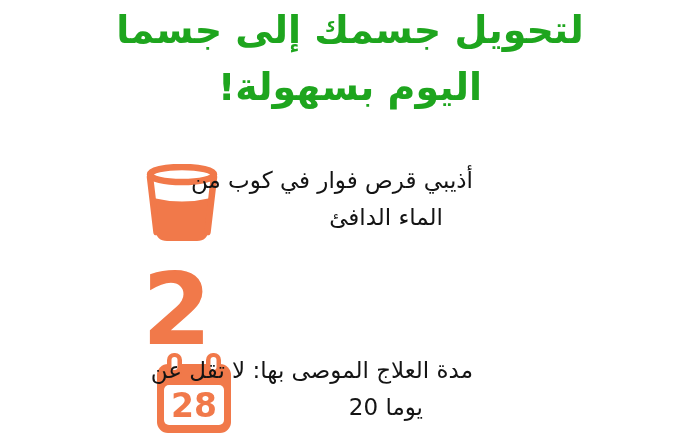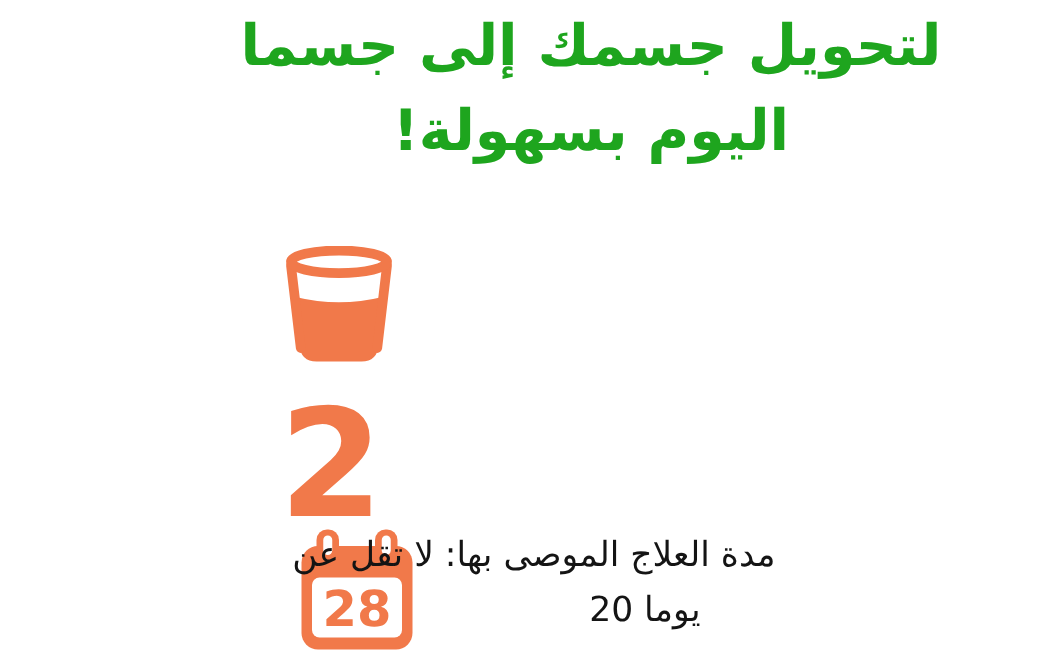--- a/index.html
+++ b/index.html
@@ -1,18 +1,18 @@
 <!DOCTYPE html>
 <html lang="ar"><head>
 <meta charset="utf-8">
 <style>
   html,body { margin:0; padding:0; background:#ffffff; }
   .stage {
     position:relative; width:608px; height:440px; background:#ffffff;
-    overflow:hidden; font-family:"DejaVu Sans", sans-serif;margin-left:44px;
+    overflow:hidden; font-family:"DejaVu Sans", sans-serif;
   }
   
   .heading {
     position:absolute; top:2px; left:0; width:700px;
     text-align:center; color:#1ea51e; font-weight:bold;
     font-size:38px; line-height:57px; letter-spacing:-1px;
   }
   .heading .hl { white-space:nowrap; }
   
   .step-text {
@@ -44,20 +44,24 @@
     <div class="hl">اليوم بسهولة!</div>
   </div>
 
   <div class="icon-glass">
     <svg width="72" height="80" viewBox="0 0 72 80">
       <path d="M7,34 Q36,41 65,34 L62.5,66 Q61.5,77 51,77 L21,77 Q10.5,77 9.5,66 Z" fill="#f1794a"></path>
       <path d="M4,13 L10.5,68 M68,13 L61.5,68" stroke="#f1794a" stroke-width="6.5" stroke-linecap="round" fill="none"></path>
       <ellipse cx="36" cy="10.5" rx="32" ry="7.5" fill="#ffffff" stroke="#f1794a" stroke-width="6.5"></ellipse>
     </svg>
   </div>
+  <div class="step-text" id="step1-text">
+    <div class="ln ln1">أذيبي قرص فوار في كوب من</div>
+    <div class="ln ln2">الماء الدافئ</div>
+  </div>
 
   <div class="num2">2</div>
 
   <div class="icon-cal">
     <svg width="76" height="82" viewBox="0 0 76 82">
       <rect x="1" y="12" width="74" height="69" rx="11" fill="#f1794a"></rect>
       <rect x="11" y="1" width="15" height="24" rx="7" fill="#f1794a"></rect>
       <rect x="50" y="1" width="15" height="24" rx="7" fill="#f1794a"></rect>
       <rect x="15.5" y="5" width="6" height="13" rx="3" fill="#ffffff"></rect>
       <rect x="54.5" y="5" width="6" height="13" rx="3" fill="#ffffff"></rect>

